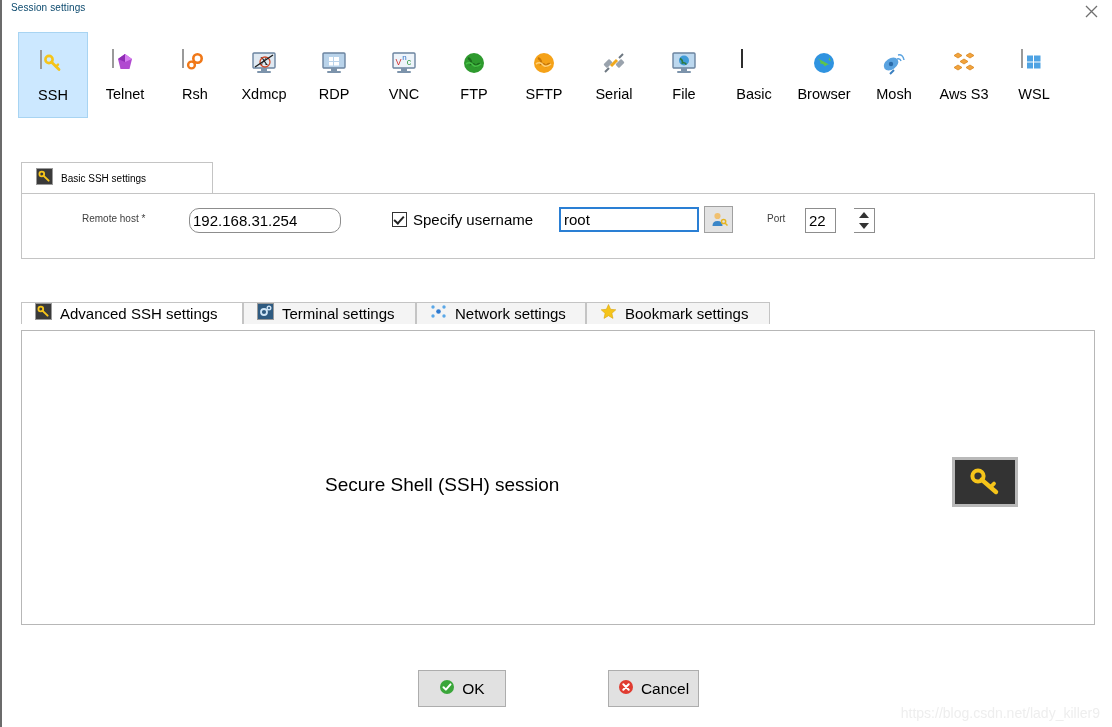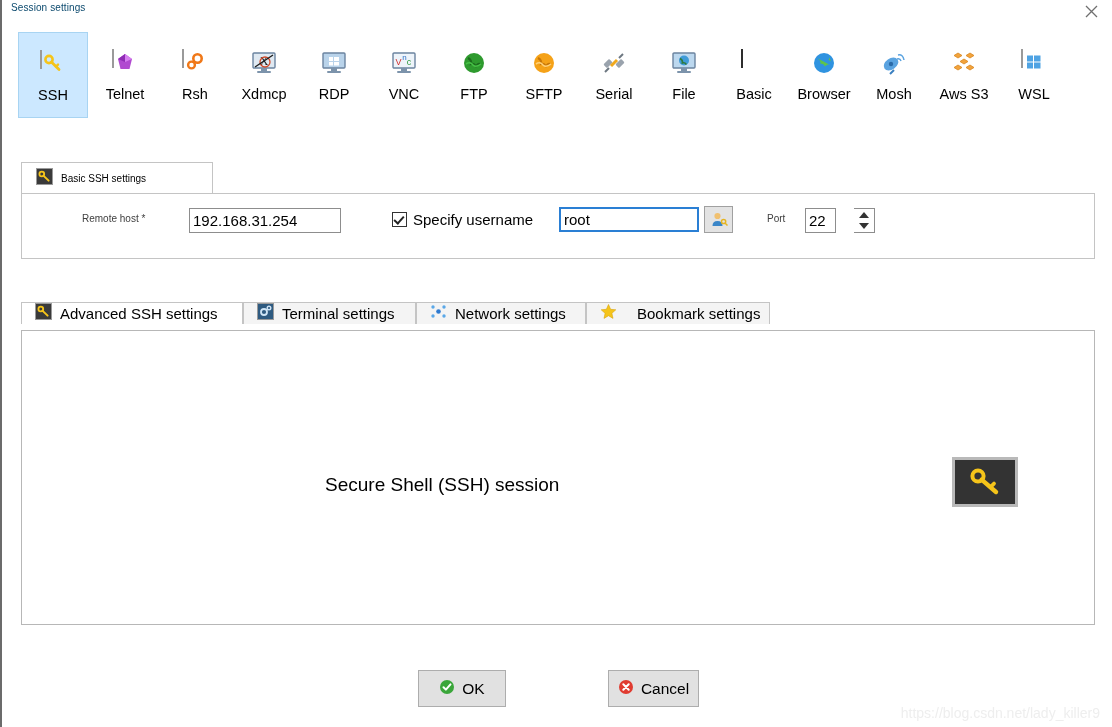--- a/index.html
+++ b/index.html
@@ -506,21 +506,21 @@
           <path d="M7.4 7.6 L12.6 12.6" stroke="#f5c41a" stroke-width="2" stroke-linecap="round"></path>
         </svg>
       </span>
       <span class="tlbl">Basic SSH settings</span>
     </div>
   </div>
 
   <div class="basic-body">
     <span class="field-label" style="left:60px; top:19px;">Remote host *</span>
 
-    <input class="txtinput" style="left: 167px; top: 14px; width: 152px;" type="text" value="192.168.31.254">
+    <input class="txtinput" style="left: 167px; top: 14px; width: 152px; border-radius: 10px;" type="text" value="192.168.31.254">
 
     <span class="checkbox-wrap" style="left:370px; top:17px;">
       <span class="cbox checked"></span>
       <span class="cb-label">Specify username</span>
     </span>
 
     <input class="txtinput focused" style="left: 537px; top: 13px; width: 140px;" type="text" value="root">
 
     <span class="userbtn" style="left:682px; top:12px;">
       <svg width="18" height="18" viewBox="0 0 18 18">
@@ -575,21 +575,21 @@
           <circle cx="8.5" cy="8.5" r="2.3" fill="#2e7ad0"></circle>
           <circle cx="3" cy="4" r="1.7" fill="#5aa8e8"></circle>
           <circle cx="14" cy="4" r="1.7" fill="#5aa8e8"></circle>
           <circle cx="3" cy="13" r="1.7" fill="#5aa8e8"></circle>
           <circle cx="14" cy="13" r="1.7" fill="#5aa8e8"></circle>
         </svg>
       </span>
       <span class="tlbl">Network settings</span>
     </div>
 
-    <div class="ltab" style="left:565px; width:184px;gap:12px;">
+    <div class="ltab" style="left:565px; width:184px;">
       <span class="tico">
         <svg width="17" height="17" viewBox="0 0 17 17">
           <polygon points="8.5,1.5 10.6,6.3 15.8,6.8 11.9,10.3 13,15.4 8.5,12.7 4,15.4 5.1,10.3 1.2,6.8 6.4,6.3" fill="#f5c41a" stroke="#d8a50d" stroke-width="0.6"></polygon>
         </svg>
       </span>
       <span class="tlbl">Bookmark settings</span>
     </div>
   </div>
 
   <div class="lower-body">

